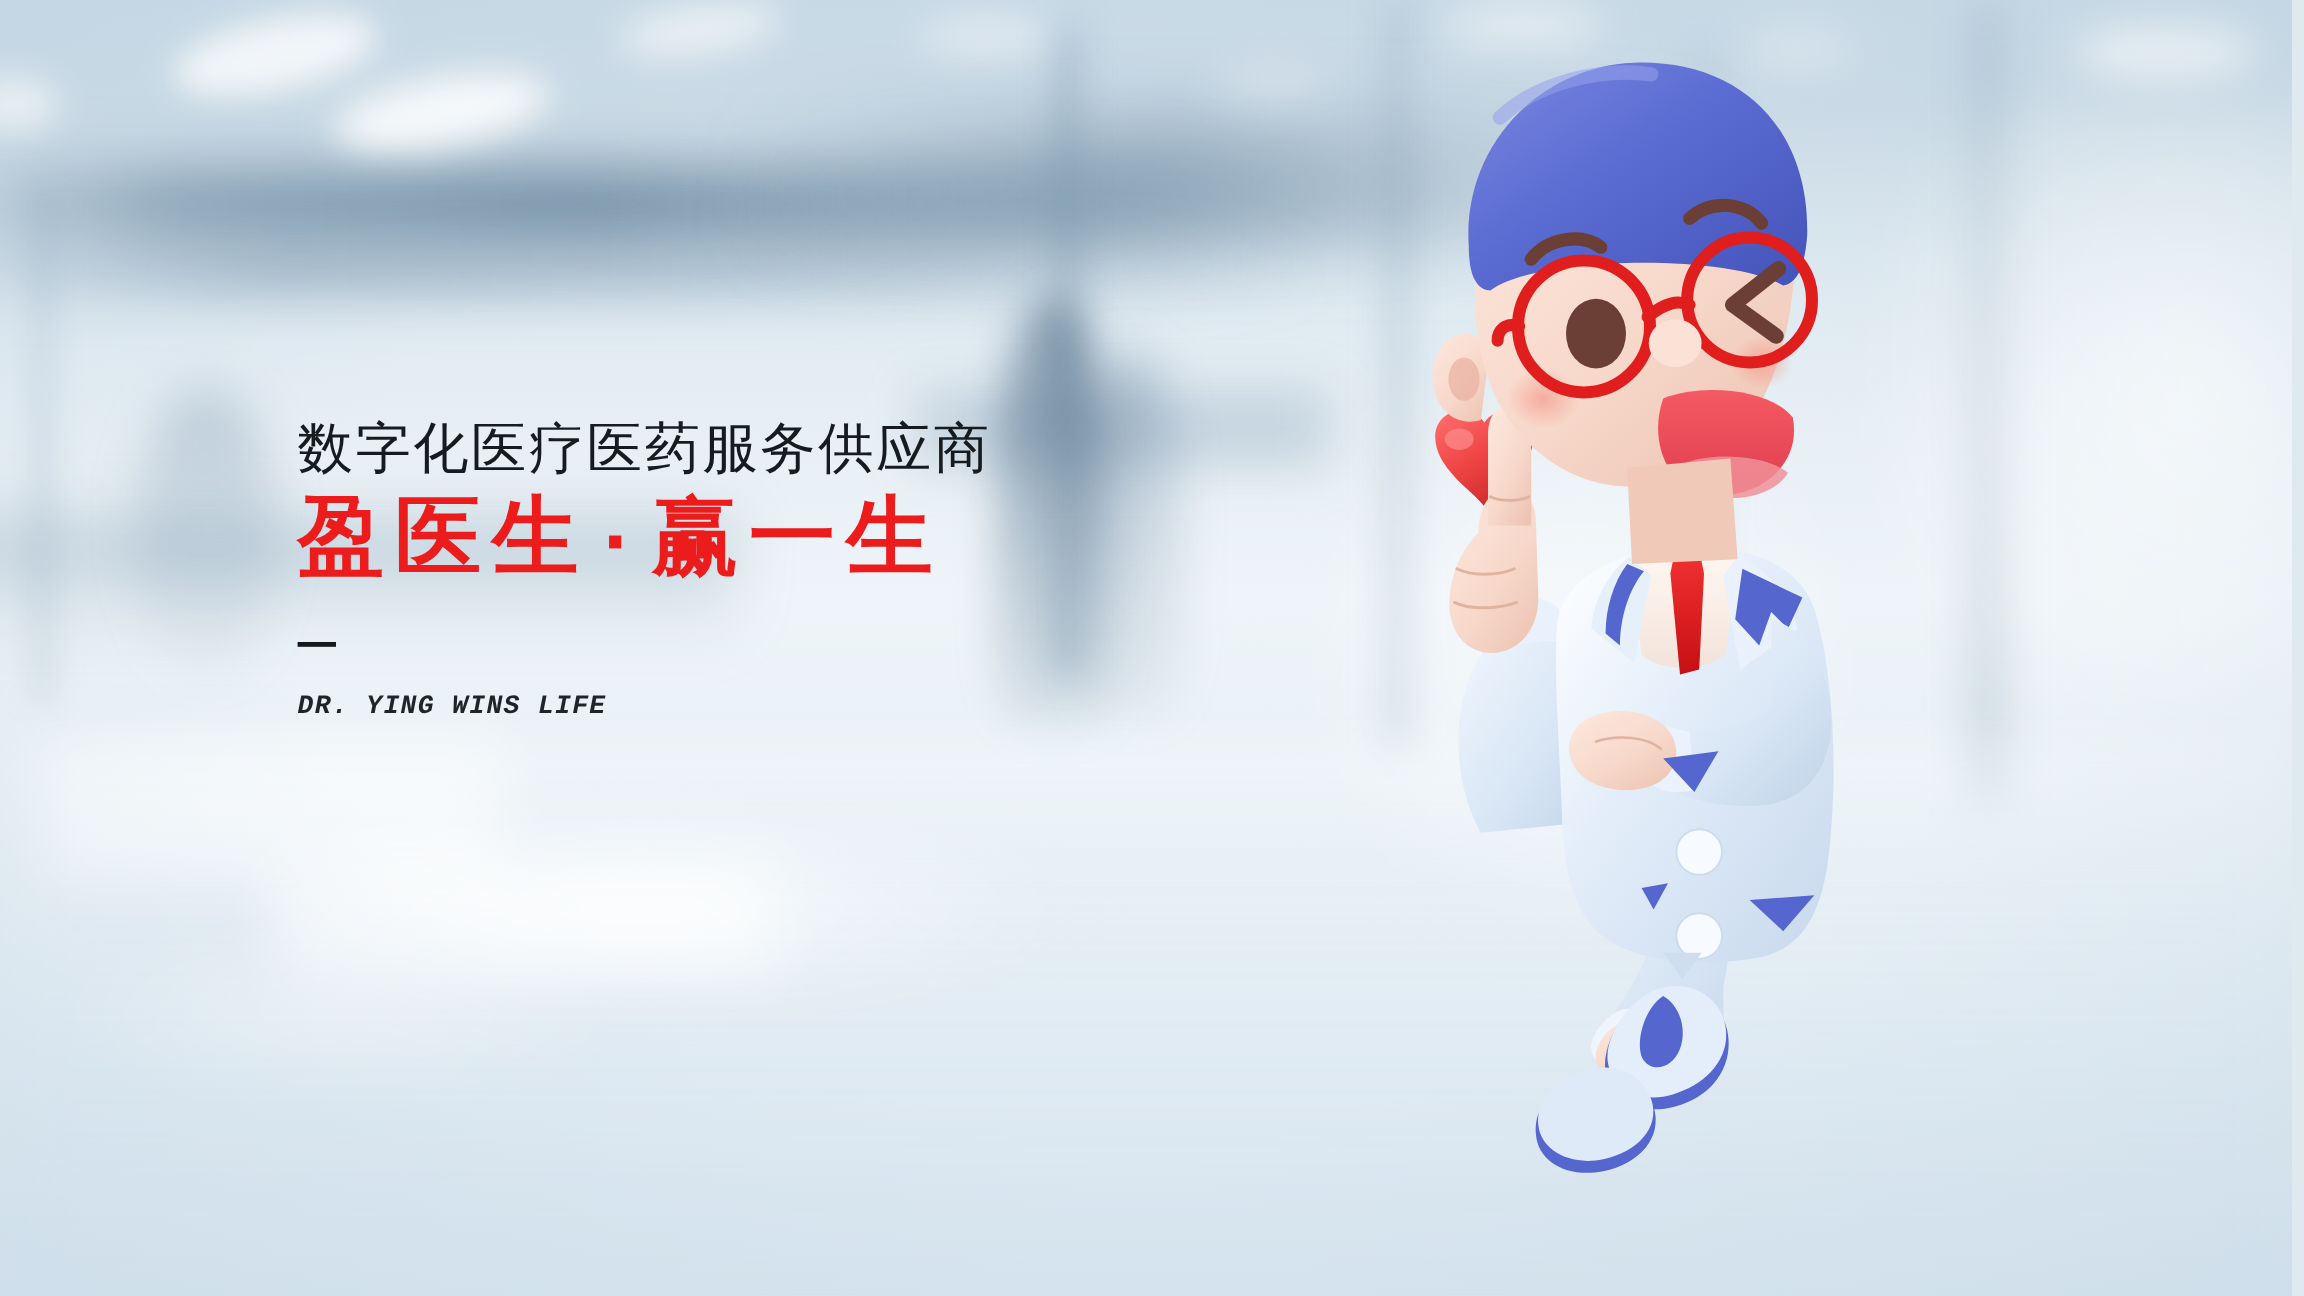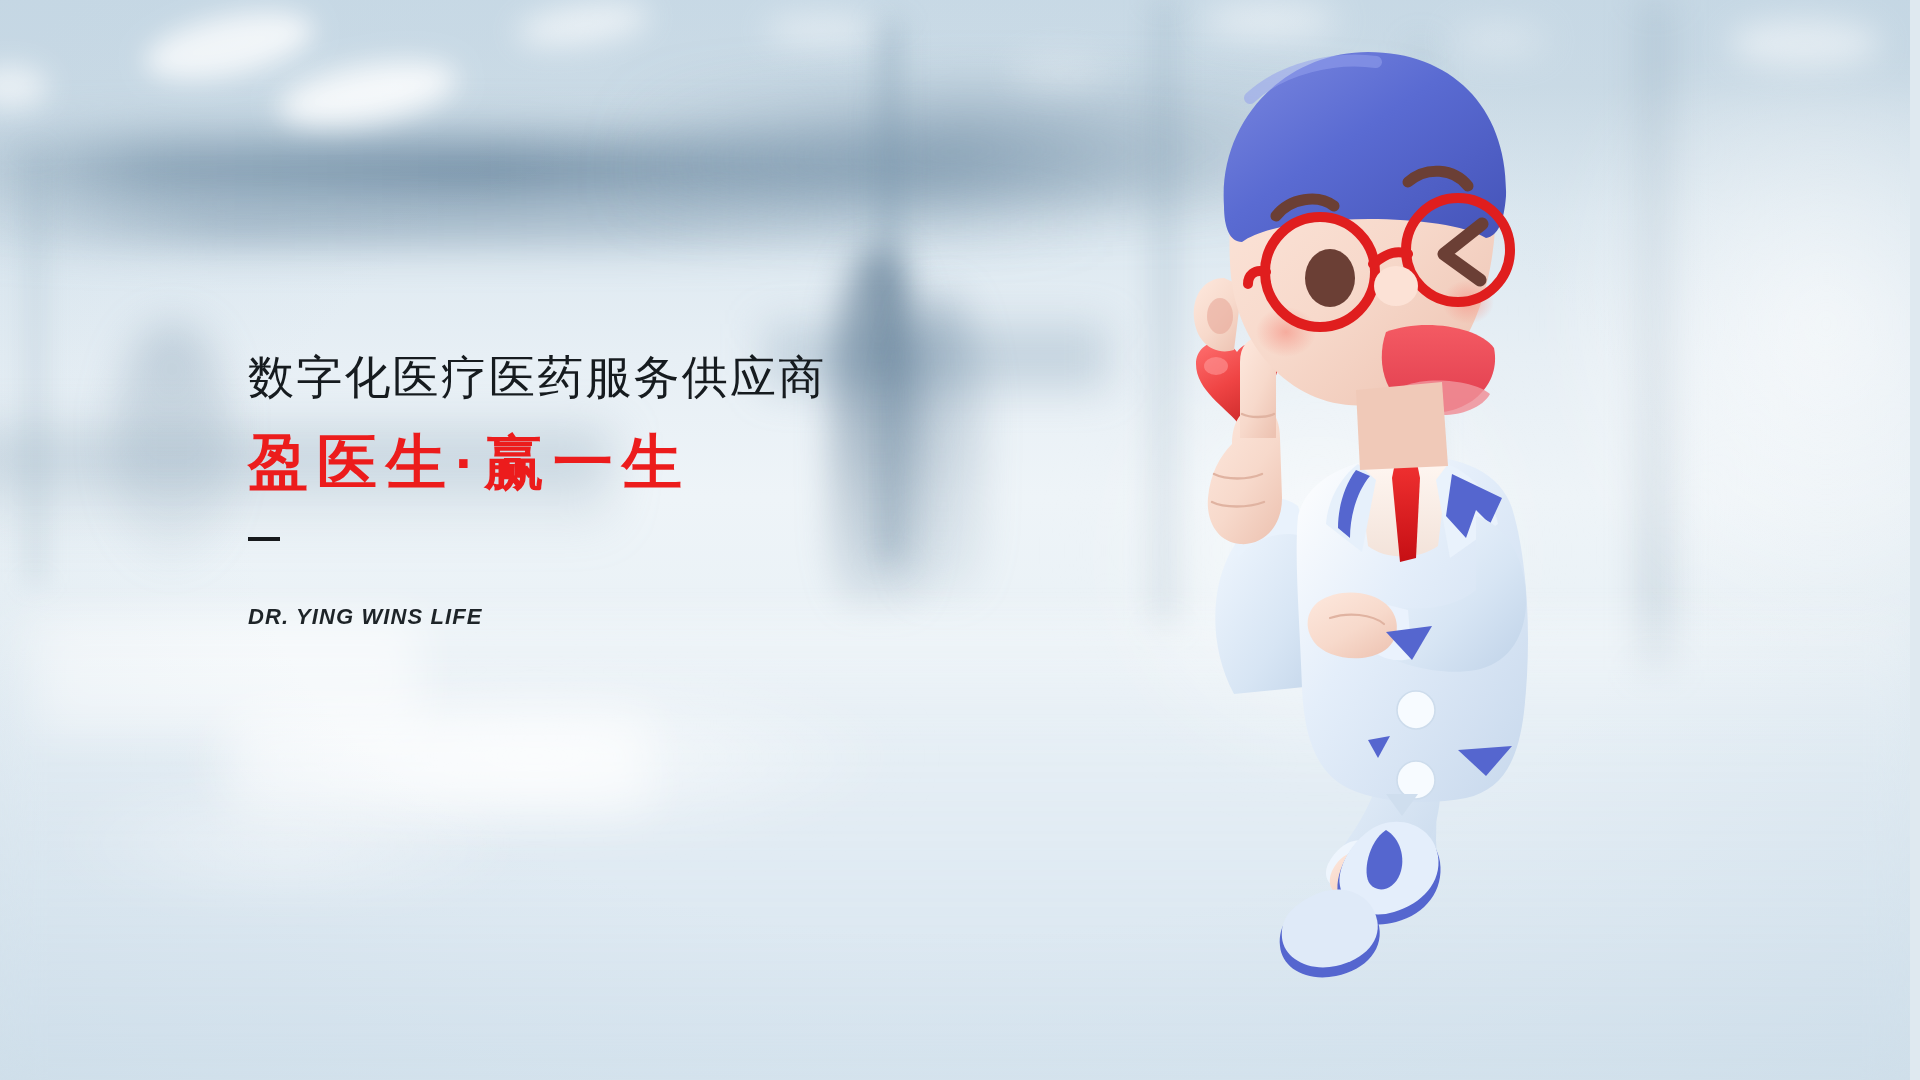--- a/index.html
+++ b/index.html
@@ -5,20 +5,21 @@
   * { margin:0; padding:0; box-sizing:border-box; }
   html, body {
     width:1920px; height:1080px; overflow:hidden;
     font-family:"Liberation Sans", sans-serif;
     background:#dfe9f0;
   }
 
   #banner {
     position:relative; width:1910px; height:1080px; overflow:hidden;
     background:#e3ecf3;
+    font-family:Liberation Mono, monospace;
   }
 
   
   .bg-layer { position:absolute; inset:0; }
 
   .bg-base {
     background:
       linear-gradient(180deg,
         #c9dae6 0%, #cbdbe6 8%, #dce8f0 20%,
         #e7eff5 33%, #eef4f8 46%, #e9f1f6 60%,
@@ -142,29 +143,29 @@
   }
 
   
   #copy { position:absolute; left:248px; top:352px; width:780px; }
 
   #headline {
     font-size:46px; line-height:1.12; color:#161b1f;
     letter-spacing:2.2px; font-weight:400; white-space:nowrap;
   }
   #slogan {
-    margin-top:24px;
-    font-size:60px; line-height:1.16; font-weight:700;
+    margin-top:8px;
+    font-size:72px; line-height:1.16; font-weight:700;
     color:#ec1c1c; letter-spacing:9px; white-space:nowrap;
   }
   #divider {
     margin-top:40px; width:32px; height:4px; background:#16191c;
   }
   #en-block {
-    margin-top:58px; color:#1e2428;
+    margin-top:32px; color:#1e2428;
     font-style:italic; font-weight:700;
     font-size:22px; line-height:1.62; letter-spacing:1.1px;
   }
   #en-line-1, #en-line-2 { white-space:nowrap; }
 
   
   #mascot {
     position:absolute; left:1190px; top:46px; width:420px; height:1000px;
   }
   #mascot svg { display:block; width:100%; height:100%; }

